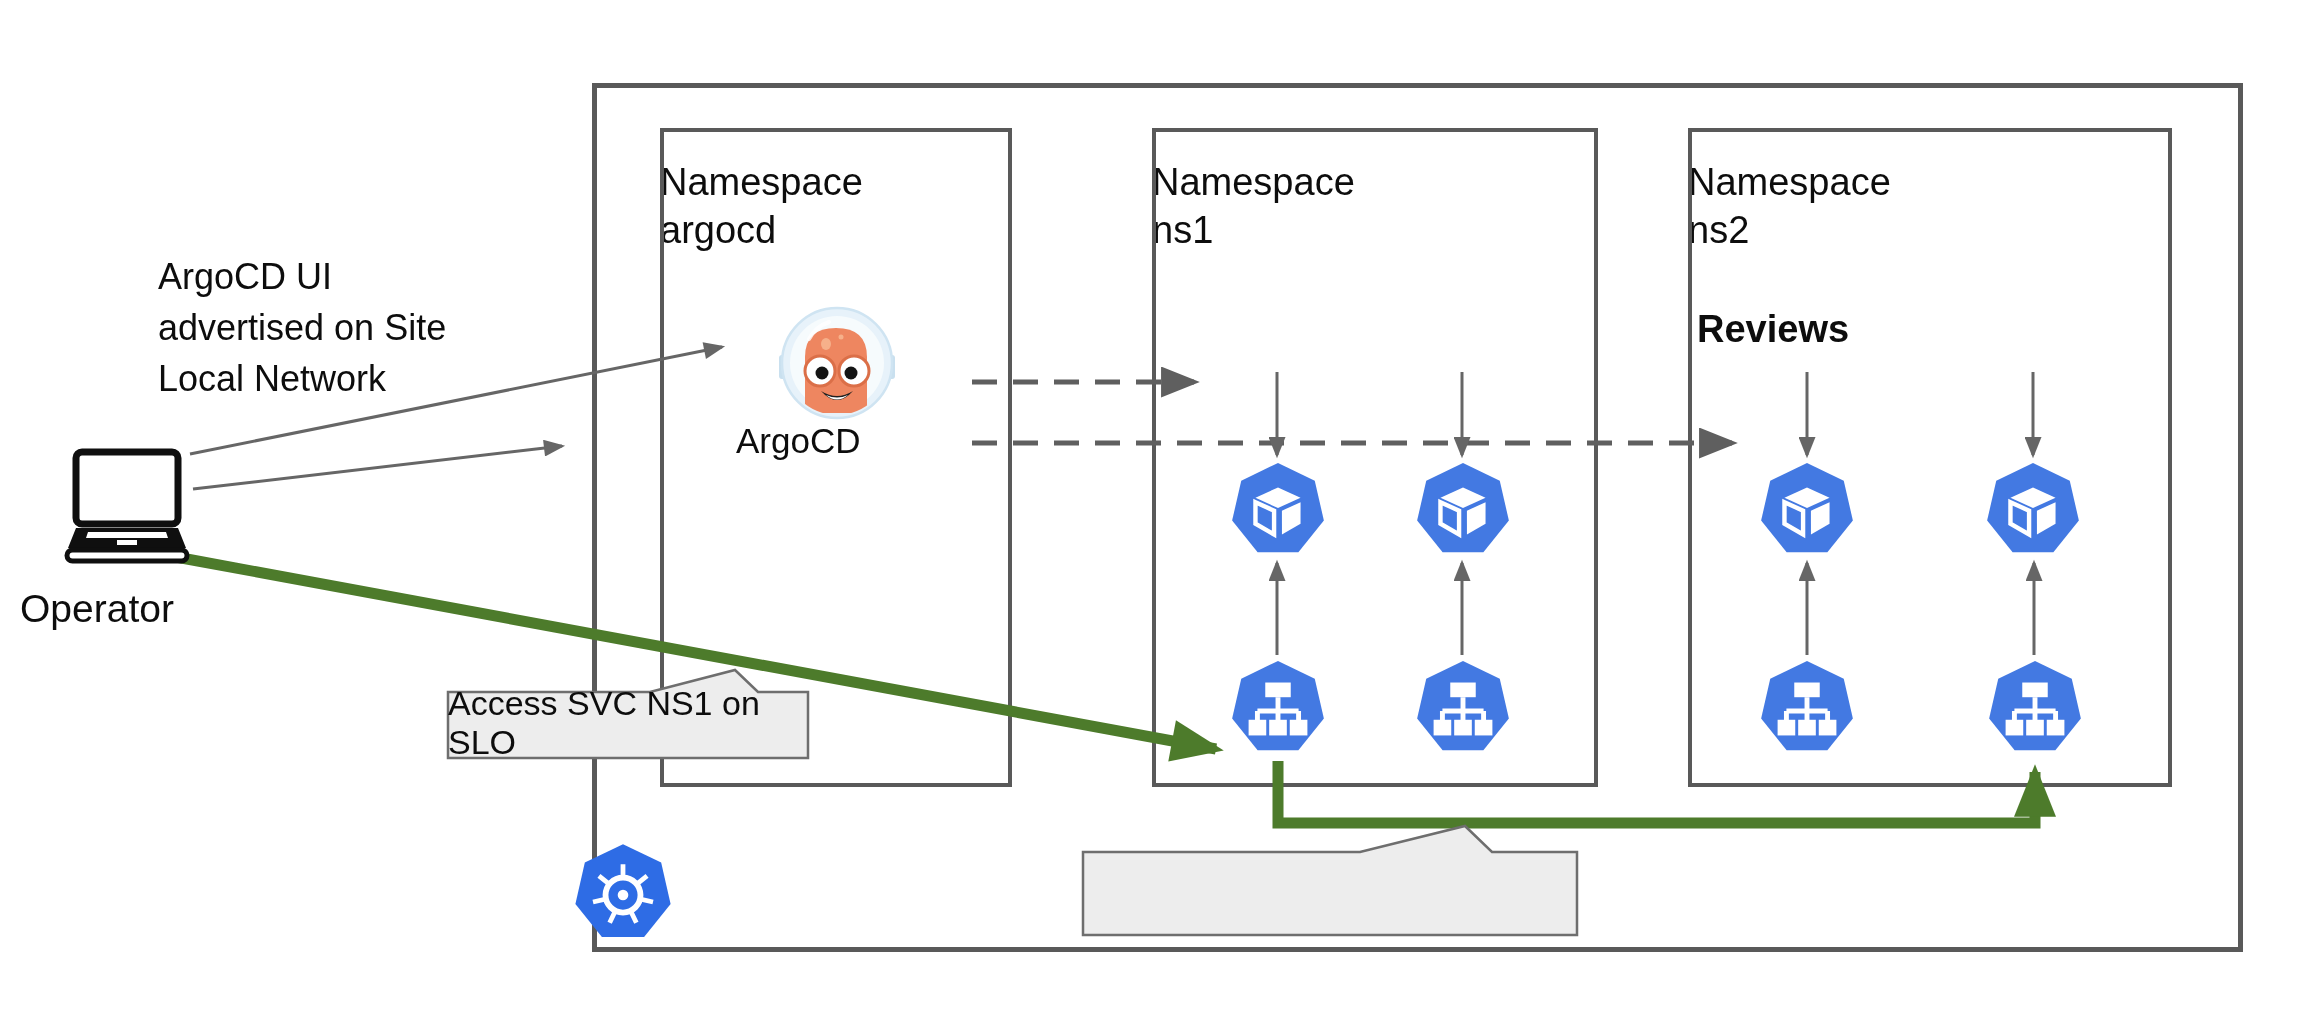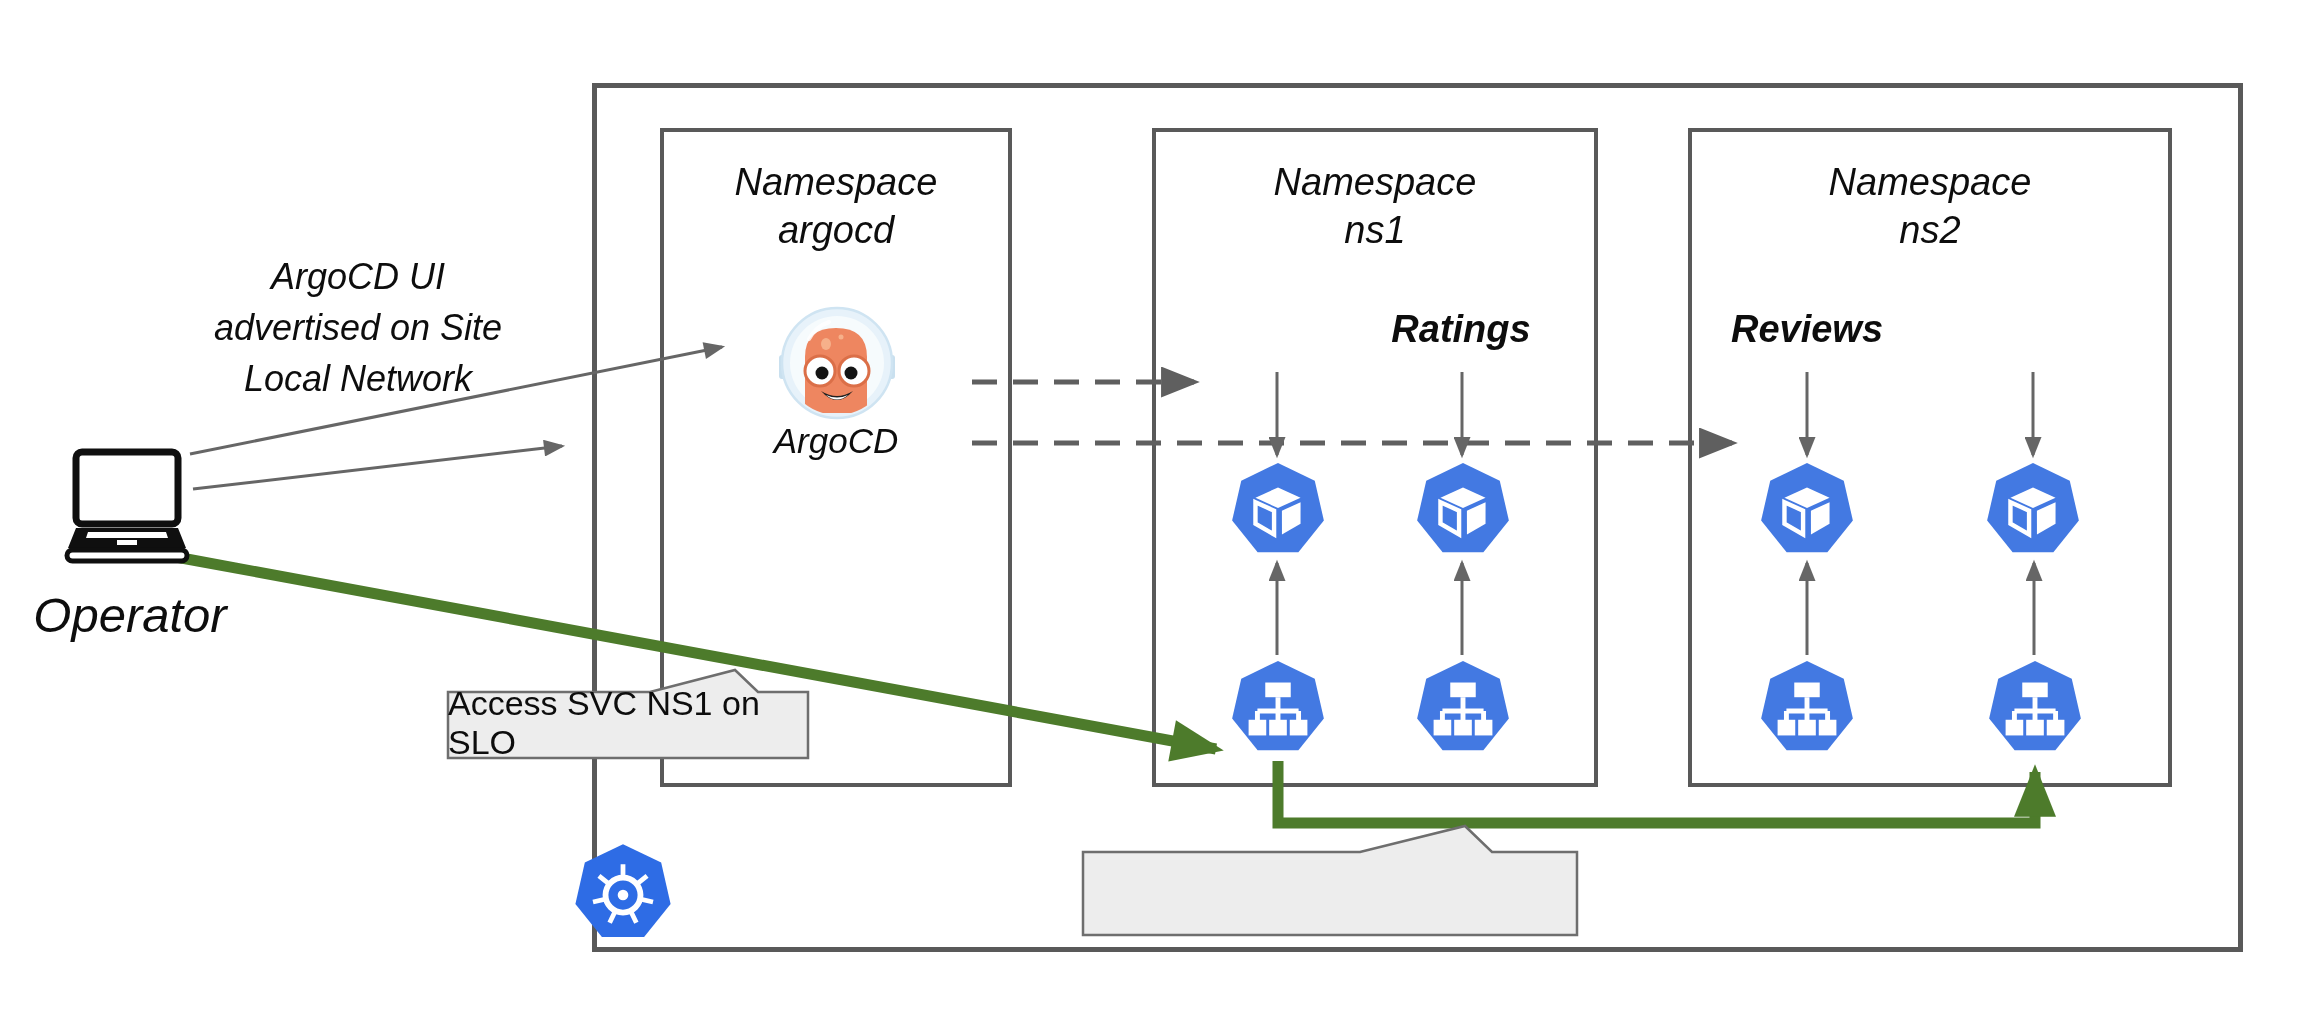--- a/index.html
+++ b/index.html
@@ -2,27 +2,27 @@
 <html><head>
 <meta charset="utf-8">
 <style>
   html,body{margin:0;padding:0;background:#ffffff;}
   body{font-family:"Liberation Sans","DejaVu Sans",sans-serif;color:#0d0d0d;}
   .stage{position:relative;width:2298px;height:1024px;background:#fff;overflow:hidden;}
   .box{position:absolute;box-sizing:border-box;background:transparent;}
   .cluster{border:5px solid #595959;}
   .ns{border:4px solid #595959;}
   .t{position:absolute;line-height:1.25;}
-  .center{text-align:center;font-style:italic;}
+  .center{text-align:left;}
   .pre{white-space:pre-line;}
   .title{font-size:38px;line-height:48px;font-weight:400;}
   .wl{font-size:38px;line-height:46px;font-weight:700;}
   .ann{font-size:36px;line-height:51px;}
   .applabel{font-size:35px;}
-  .oplabel{font-size:49px;}
+  .oplabel{font-size:39px;}
   .callout-text{position:absolute;display:flex;align-items:center;font-size:34px;z-index:7;}
   .c-center{justify-content:flex-start;}
   .c-left{padding-left:20px;}
   .icon{position:absolute;z-index:6;}
   #overlay{position:absolute;left:0;top:0;z-index:5;pointer-events:none;}
   .layer-box{z-index:1;}
 </style>
 </head>
 <body>
 
@@ -33,21 +33,20 @@
   <div class="box ns layer-box" style="left:1152px;top:128px;width:446px;height:659px;"></div>
   <div class="box ns layer-box" style="left:1688px;top:128px;width:484px;height:659px;"></div>
 
   <div class="t title center pre" style="left:660px;top:158px;width:352px;">Namespace
 argocd</div>
   <div class="t title center pre" style="left:1152px;top:158px;width:446px;">Namespace
 ns1</div>
   <div class="t title center pre" style="left:1688px;top:158px;width:484px;">Namespace
 ns2</div>
 
-  <div class="t wl center" style="left:1351px;top:306px;width:220px;">Ratings</div>
   <div class="t wl center" style="left:1697px;top:306px;width:220px;">Reviews</div>
 
   <div class="t ann center pre" style="left:158px;top:251px;width:400px;">ArgoCD UI
 advertised on Site
 Local Network</div>
   <div class="t oplabel center" style="left:20px;top:585px;width:220px;">Operator</div>
   <div class="t applabel center" style="left:736px;top:419px;width:200px;">ArgoCD</div>
 
   <svg id="overlay" width="2298" height="1024" viewBox="0 0 2298 1024">
     <defs>

